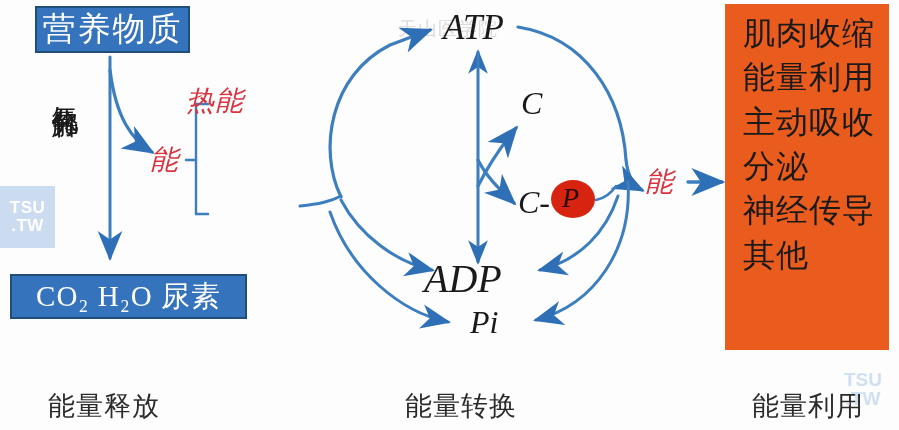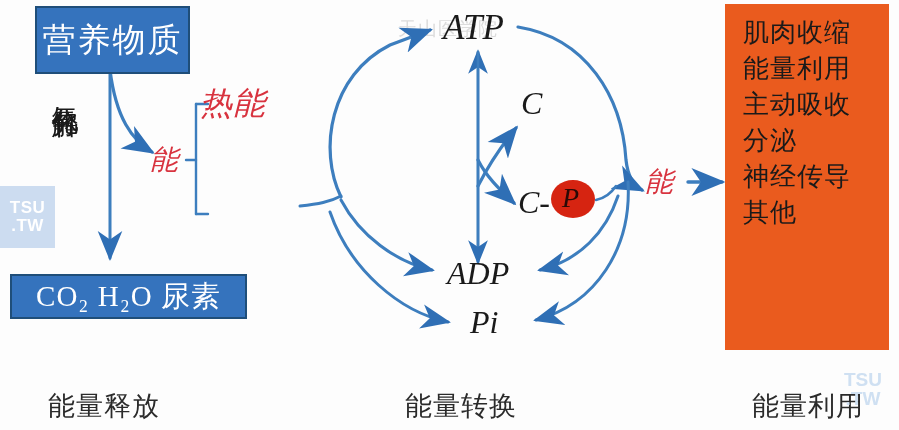--- a/index.html
+++ b/index.html
@@ -62,22 +62,22 @@
     white-space: nowrap;
   }
   .orange-box {
     position: absolute;
     background: #ea5b1e;
     box-sizing: border-box;
     color: #1a1a1a;
     padding: 10px 0 0 18px;
   }
   .orange-line {
-    font-family: Liberation Sans, sans-serif;
-    font-size: 26px;
+    font-family: Liberation Mono, monospace;
+    font-size: 32px;
     line-height: 1.385;
     white-space: nowrap;
     letter-spacing: 1px;
   }
 
   
   .lbl {
     position: absolute;
     white-space: nowrap;
     font-style: italic;
@@ -164,47 +164,47 @@
       <path d="M330,212 C350,270 400,312 448,322" stroke-width="3" marker-end="url(#ahs)"></path>
 
       <path d="M618,196 C606,232 580,260 540,270" stroke-width="3" marker-end="url(#ahs)"></path>
 
       <path d="M628,182 C632,248 596,304 536,320" stroke-width="3" marker-end="url(#ahs)"></path>
 
       <path d="M596,200 C606,198 612,192 616,186" stroke-width="2.6"></path>
     </g>
   </svg>
 
-  <div class="blue-box" style="left:35px; top:6px; width:155px; height:68px;
+  <div class="blue-box" style="left:35px; top:6px; width:155px; height:47px;
               font-size:33px; letter-spacing:2px;">
     <span>营养物质</span>
   </div>
 
   <div class="vtext" style="left:47px; top:85px; font-size:27px;">氧化分解</div>
 
   <div class="lbl lbl-red" style="left:150px; top:141px; font-size:28px;">能</div>
 
-  <div class="lbl lbl-red" style="left:200px; top:82px; font-size:32px; letter-spacing:1px;">热能</div>
+  <div class="lbl lbl-red" style="left:186px; top:82px; font-size:28px; letter-spacing:1px;">热能</div>
 
 
   <div class="blue-box" style="left:10px; top:274px; width:237px; height:45px;
               font-size:29px; letter-spacing:1px;">
     <span>CO₂  H₂O  尿素</span>
   </div>
 
   <div class="lbl lbl-black" style="left:443px; top:8px; font-size:35px;">ATP</div>
 
   <div class="lbl lbl-black" style="left:521px; top:85px; font-size:32px;">C</div>
 
   <div class="lbl lbl-black" style="left:518px; top:184px; font-size:32px;">C-</div>
 
   <div class="cp-circle" style="left:551px; top:180px;"></div>
   <div class="lbl" style="left:562px; top:182px; font-size:28px; color:#2a0a06; z-index:3;">P</div>
 
-  <div class="lbl lbl-black" style="left:447px; top:255px; font-size:32px;">ADP</div>
+  <div class="lbl lbl-black" style="left:424px; top:255px; font-size:40px;">ADP</div>
 
   <div class="lbl lbl-black" style="left:470px; top:304px; font-size:32px;">Pi</div>
 
   <div class="lbl lbl-red" style="left:645px; top:163px; font-size:28px;">能</div>
 
   <div class="orange-box" style="left:725px; top:4px; width:164px; height:346px;">
     <div class="orange-line">肌肉收缩</div>
     <div class="orange-line">能量利用</div>
     <div class="orange-line">主动吸收</div>
     <div class="orange-line">分泌</div>

